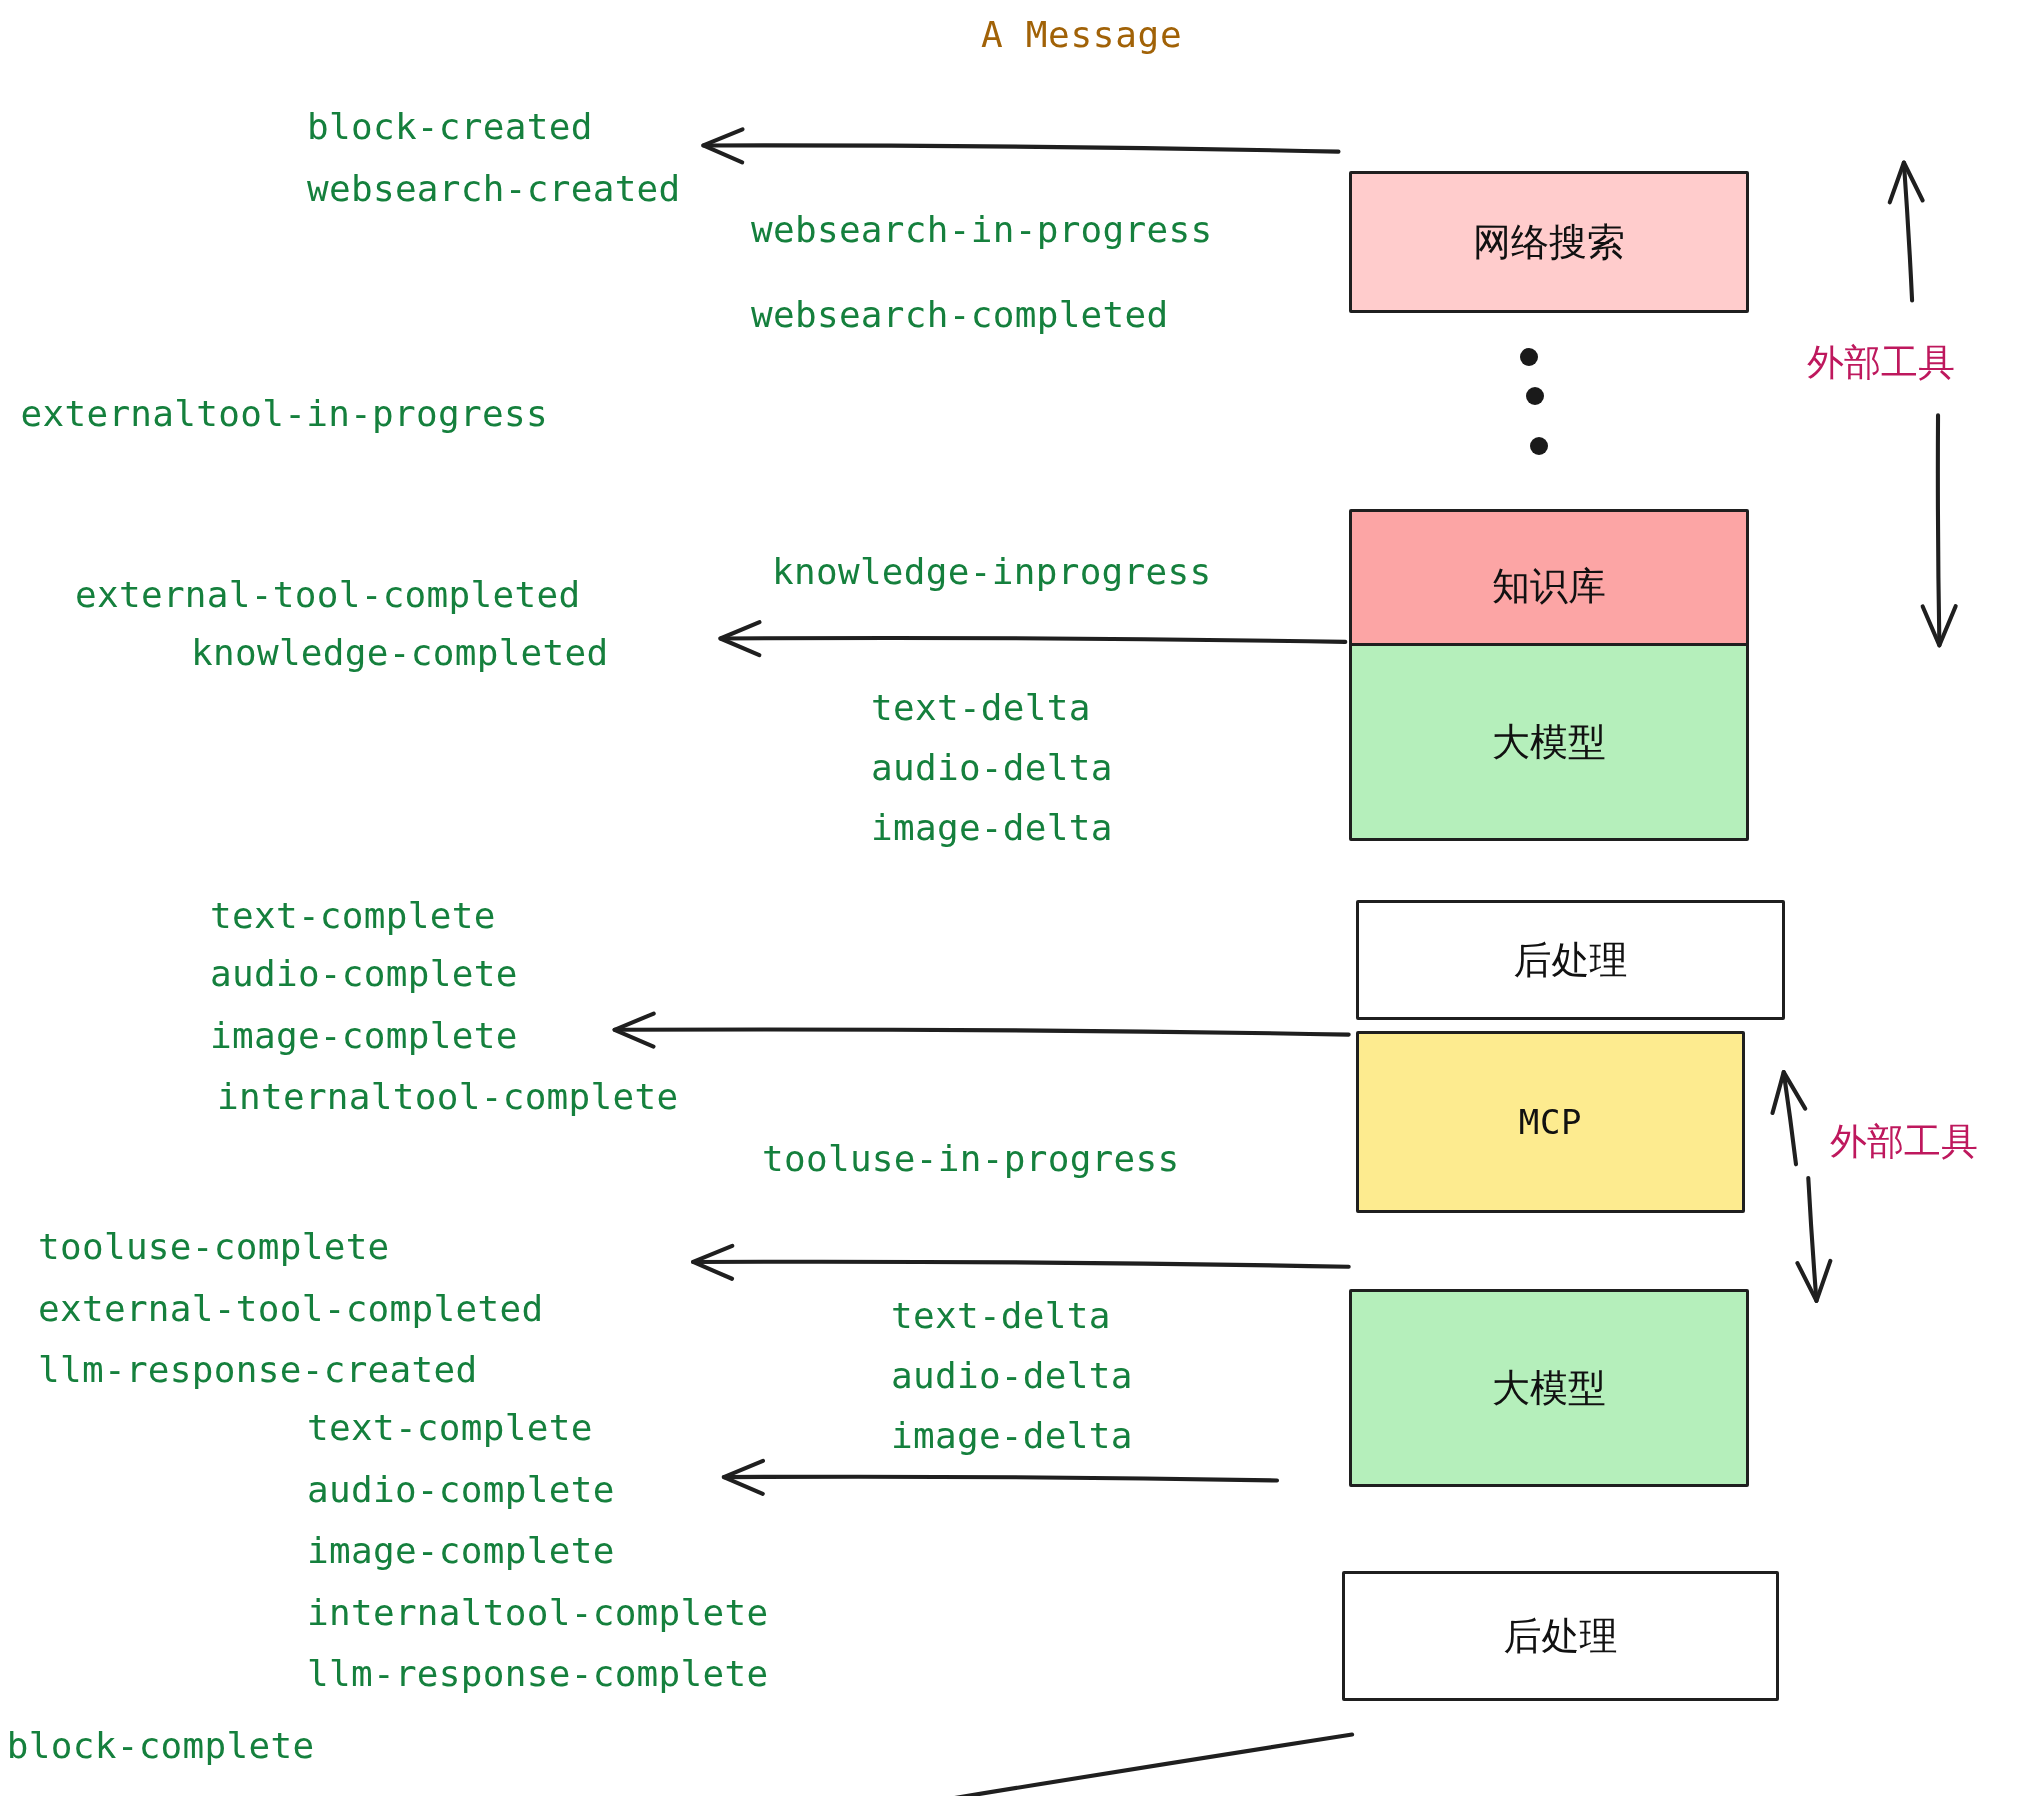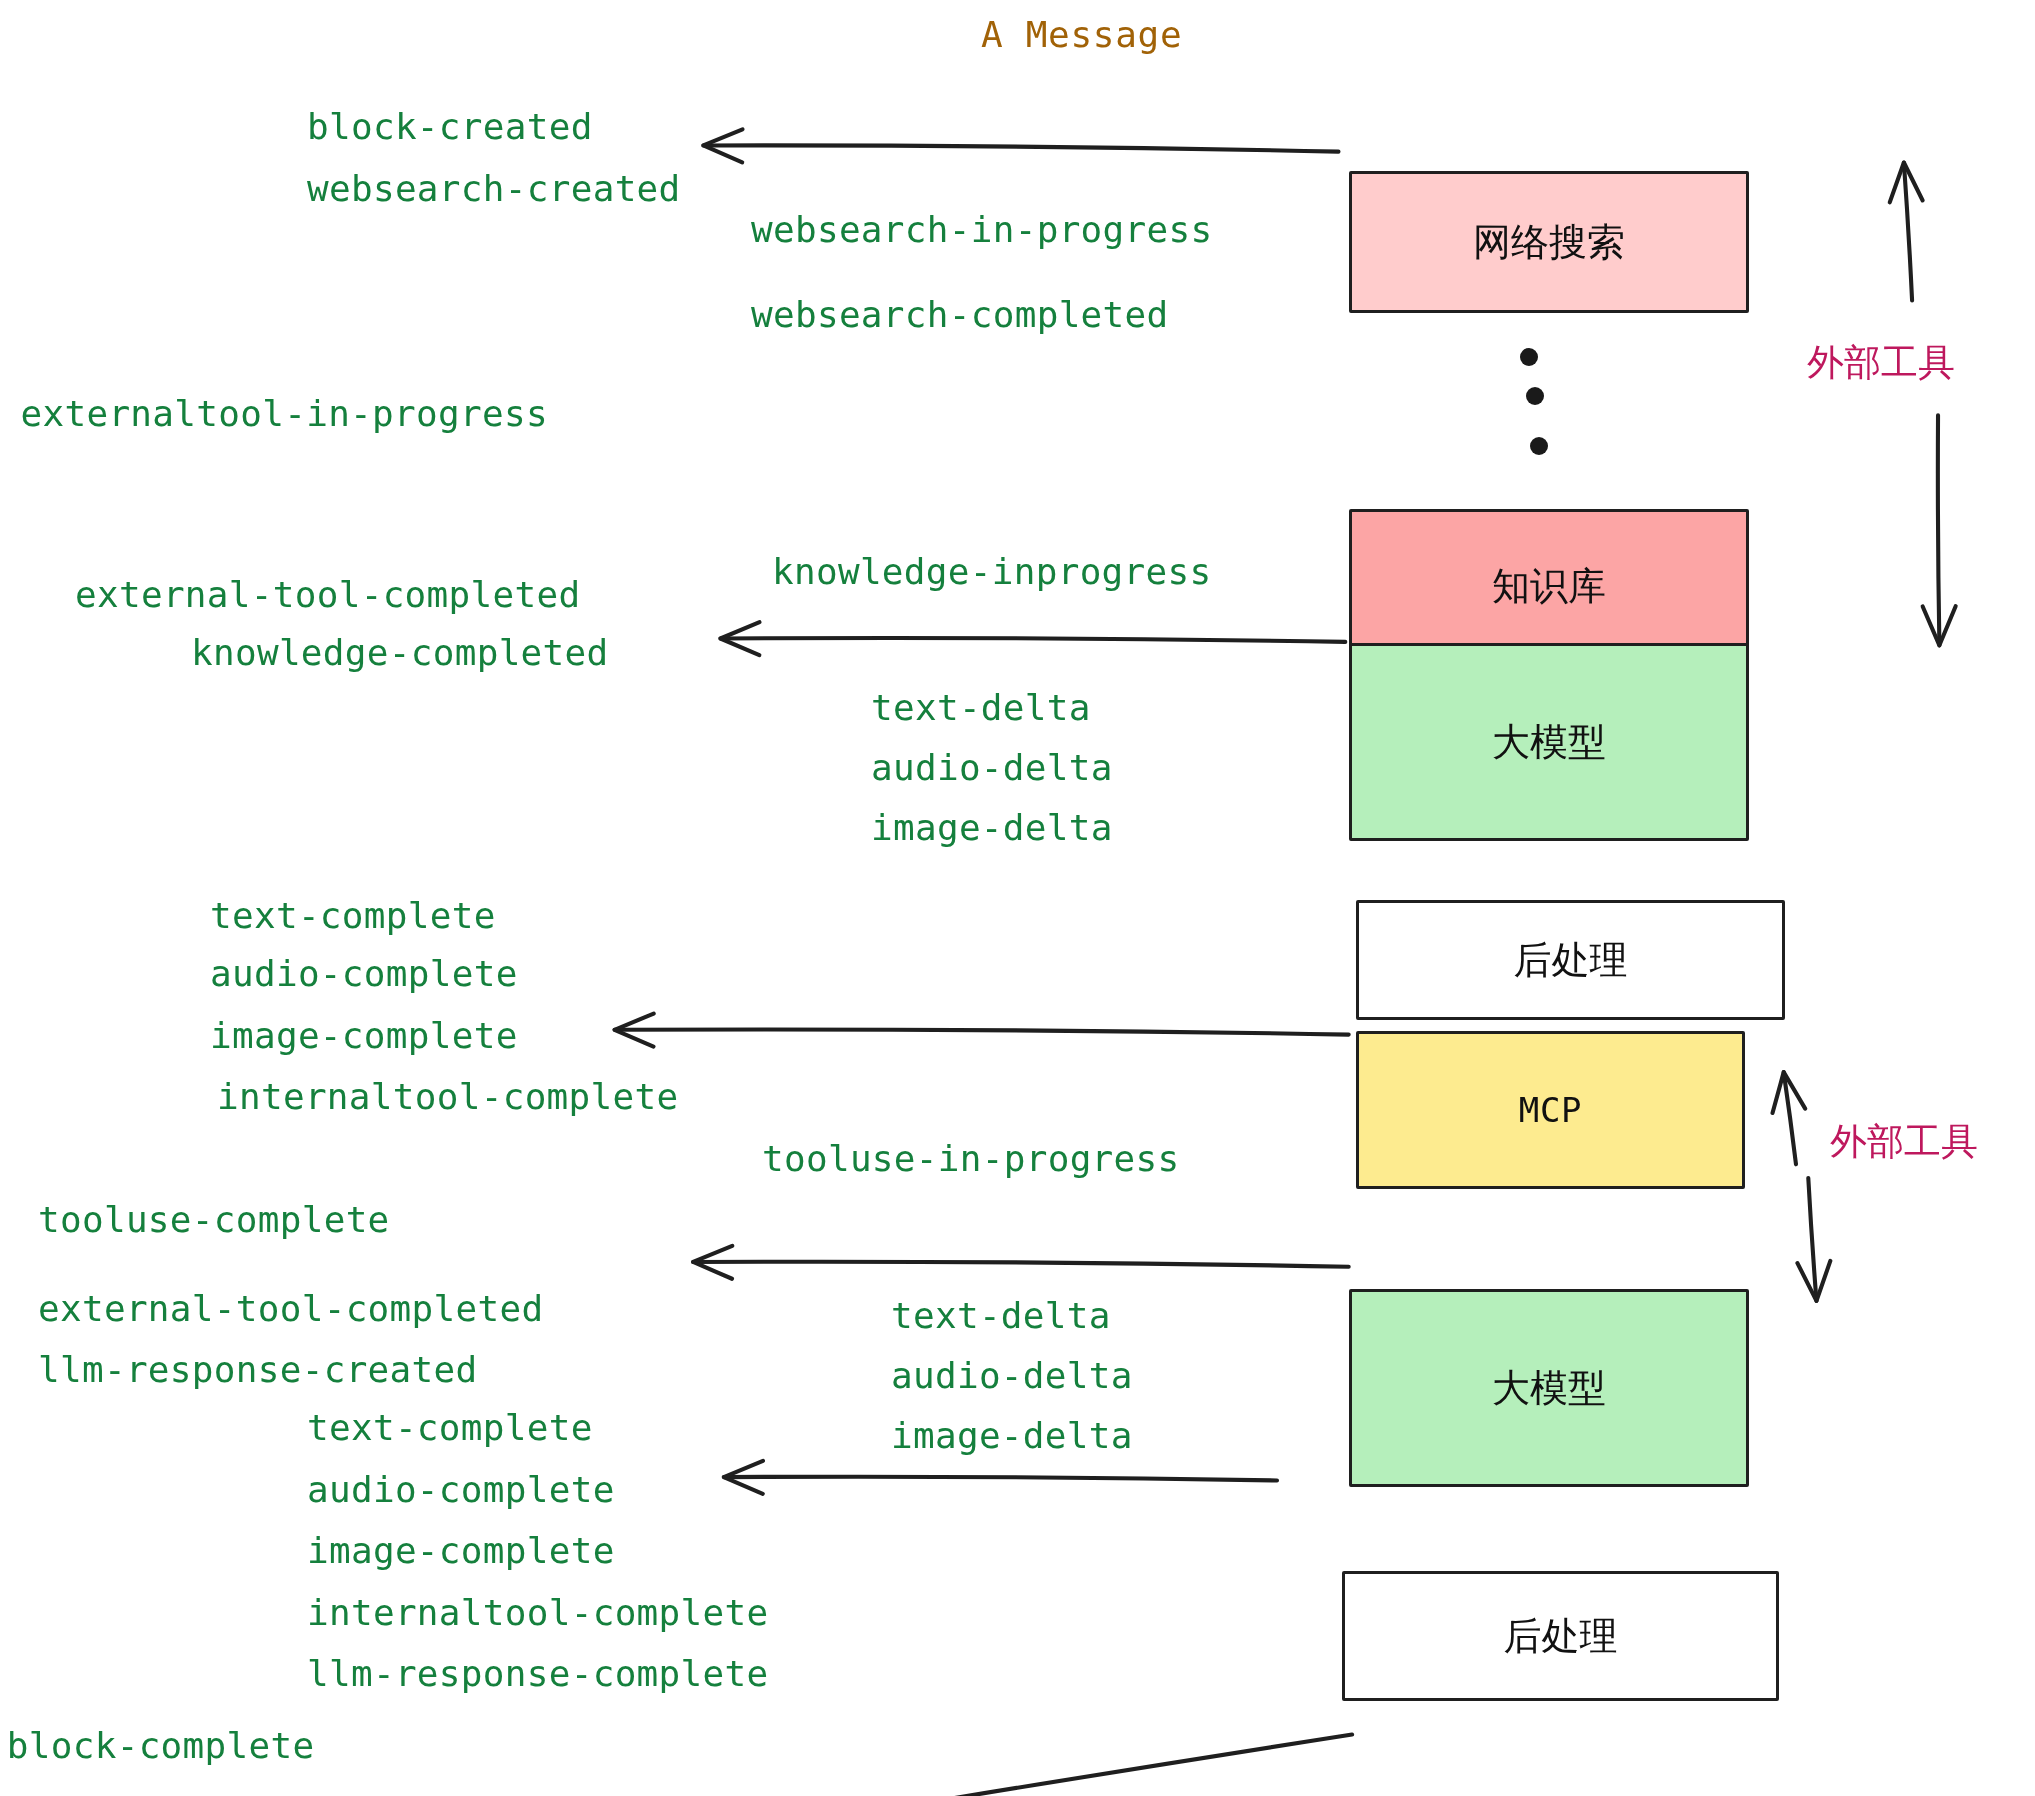--- a/index.html
+++ b/index.html
@@ -91,21 +91,21 @@
       <div class="ev" style="left: 75px; top: 577px;">external-tool-completed</div>
       <div class="ev" style="left: 191px; top: 635px;">knowledge-completed</div>
       <div class="ev" style="left: 871px; top: 690px;">text-delta</div>
       <div class="ev" style="left: 871px; top: 750px;">audio-delta</div>
       <div class="ev" style="left: 871px; top: 810px;">image-delta</div>
       <div class="ev" style="left: 210px; top: 898px;">text-complete</div>
       <div class="ev" style="left: 210px; top: 956px;">audio-complete</div>
       <div class="ev" style="left: 210px; top: 1018px;">image-complete</div>
       <div class="ev" style="left: 217px; top: 1079px;">internaltool-complete</div>
       <div class="ev" style="left: 762px; top: 1141px;">tooluse-in-progress</div>
-      <div class="ev" style="left: 38px; top: 1202px;">tooluse-complete</div>
+      <div class="ev" style="left: 38px; top: 1229px;">tooluse-complete</div>
       <div class="ev" style="left: 38px; top: 1291px;">external-tool-completed</div>
       <div class="ev" style="left: 38px; top: 1352px;">llm-response-created</div>
       <div class="ev" style="left: 891px; top: 1298px;">text-delta</div>
       <div class="ev" style="left: 891px; top: 1358px;">audio-delta</div>
       <div class="ev" style="left: 891px; top: 1418px;">image-delta</div>
       <div class="ev" style="left: 307px; top: 1410px;">text-complete</div>
       <div class="ev" style="left: 307px; top: 1472px;">audio-complete</div>
       <div class="ev" style="left: 307px; top: 1533px;">image-complete</div>
       <div class="ev" style="left: 307px; top: 1595px;">internaltool-complete</div>
       <div class="ev" style="left: 307px; top: 1656px;">llm-response-complete</div>
@@ -118,21 +118,21 @@
       </div>
       <div class="box" style="left: 1349px; top: 509px; width: 400px; height: 154px; background: #fca5a5; border-color: rgb(31, 31, 31);">
         <span>知识库</span>
       </div>
       <div class="box" style="left: 1349px; top: 643px; width: 400px; height: 198px; background: rgb(181, 239, 187); border-color: rgb(31, 31, 31);">
         <span>大模型</span>
       </div>
       <div class="box" style="left: 1356px; top: 900px; width: 429px; height: 120px; background: rgb(255, 255, 255); border-color: rgb(31, 31, 31);">
         <span>后处理</span>
       </div>
-      <div class="box mcp" style="left: 1356px; top: 1031px; width: 389px; height: 158px; background: rgb(253, 235, 143); border-color: rgb(31, 31, 31);">
+      <div class="box mcp" style="left: 1356px; top: 1031px; width: 389px; height: 182px; background: rgb(253, 235, 143); border-color: rgb(31, 31, 31);">
         <span>MCP</span>
       </div>
       <div class="box" style="left: 1349px; top: 1289px; width: 400px; height: 198px; background: rgb(181, 239, 187); border-color: rgb(31, 31, 31);">
         <span>大模型</span>
       </div>
       <div class="box" style="left: 1342px; top: 1571px; width: 437px; height: 130px; background: rgb(255, 255, 255); border-color: rgb(31, 31, 31);">
         <span>后处理</span>
       </div>
     </div>
 

